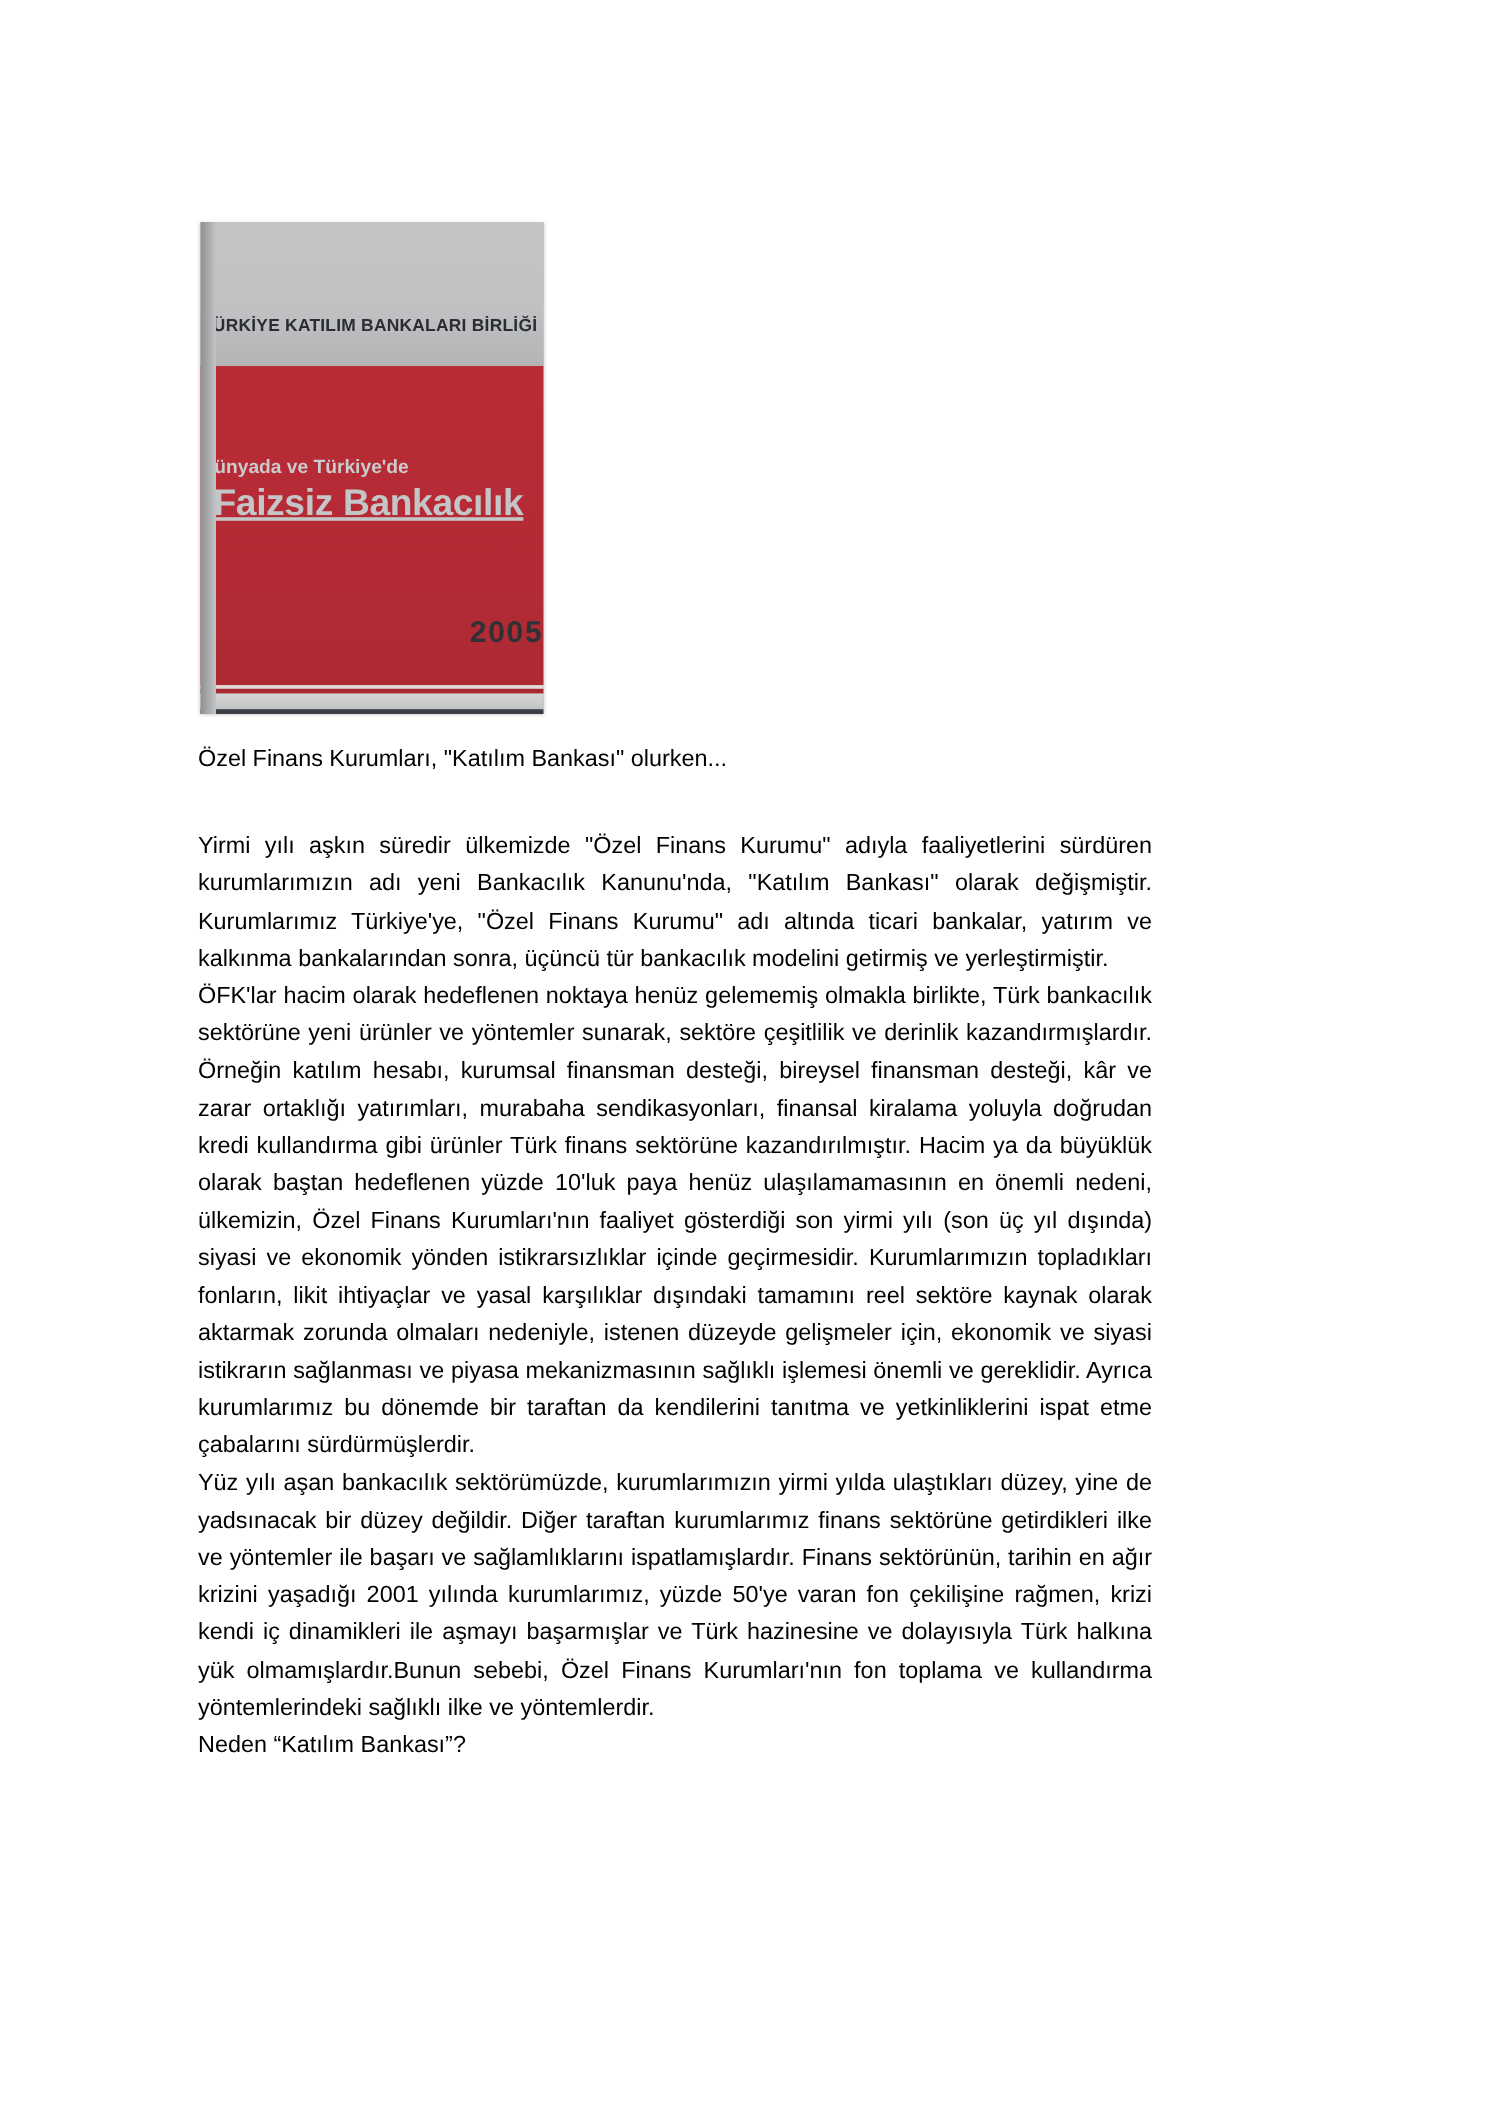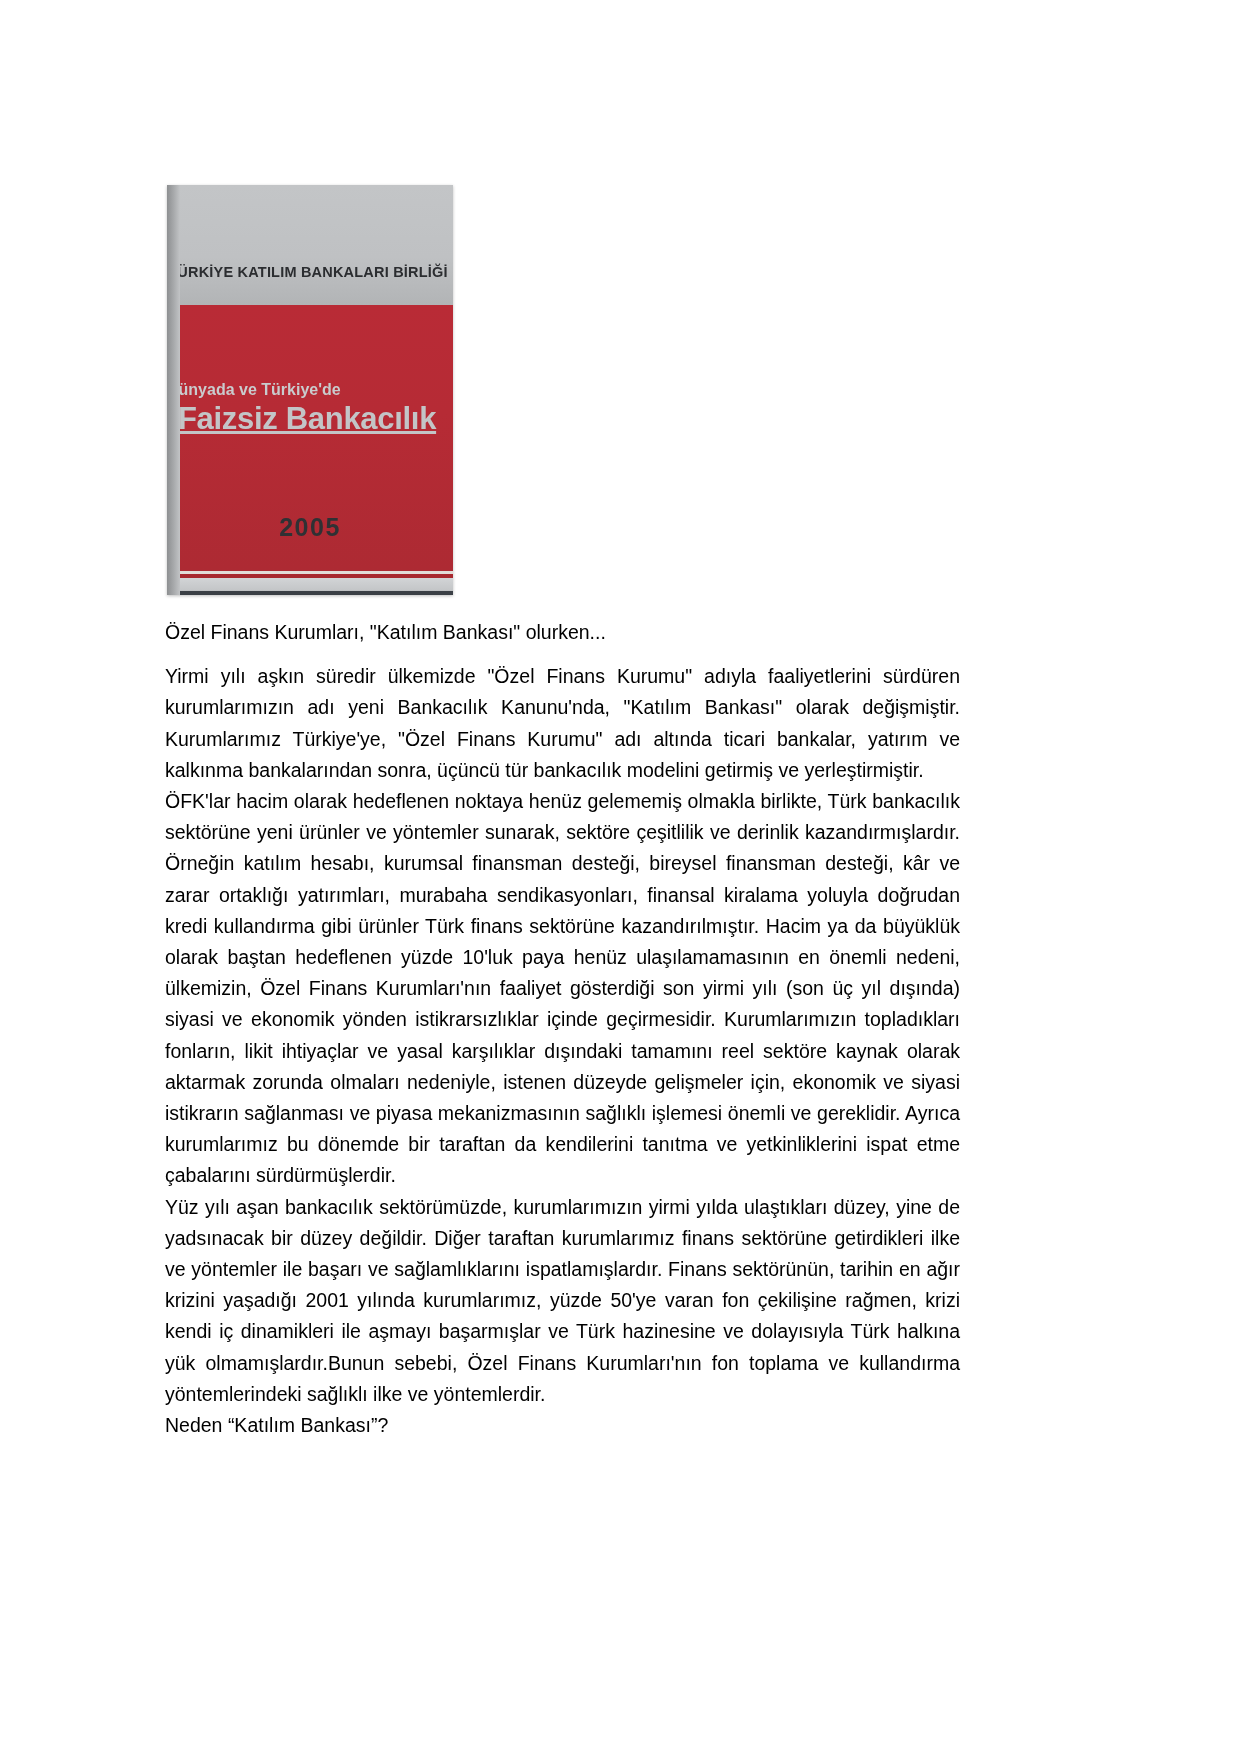--- a/index.html
+++ b/index.html
@@ -96,21 +96,21 @@
     font-size: 31px;
     letter-spacing: -0.3px;
     color: #c3c5c7;
     white-space: nowrap;
     text-decoration: underline;
   }
   .book-year {
     position: absolute;
     left: 0; right: 0;
     top: 208px;
-    text-align: center;
+    text-align: right;
     font-family: "Liberation Sans", sans-serif;
     font-weight: bold;
     font-size: 25px;
     letter-spacing: 1.5px;
     color: #2f3134;
   }
   .book-rule-a {
     position: absolute;
     left: 0; top: 386px;
     width: 100%; height: 3px;
@@ -140,21 +140,21 @@
     font-size: 19.5px;
     line-height: 31.2px;
     text-align: justify;
     margin: 0;
     color: #000;
   }
   .para.first {
     margin-top: 22px;
   }
   .para.gap {
-    margin-top: 13px;
+    margin-top: 42px;
   }
   .para.tight {
     margin-top: 0;
   }
   .para.last {
   }
   .nojust {
     text-align: left;
   }
 </style>

